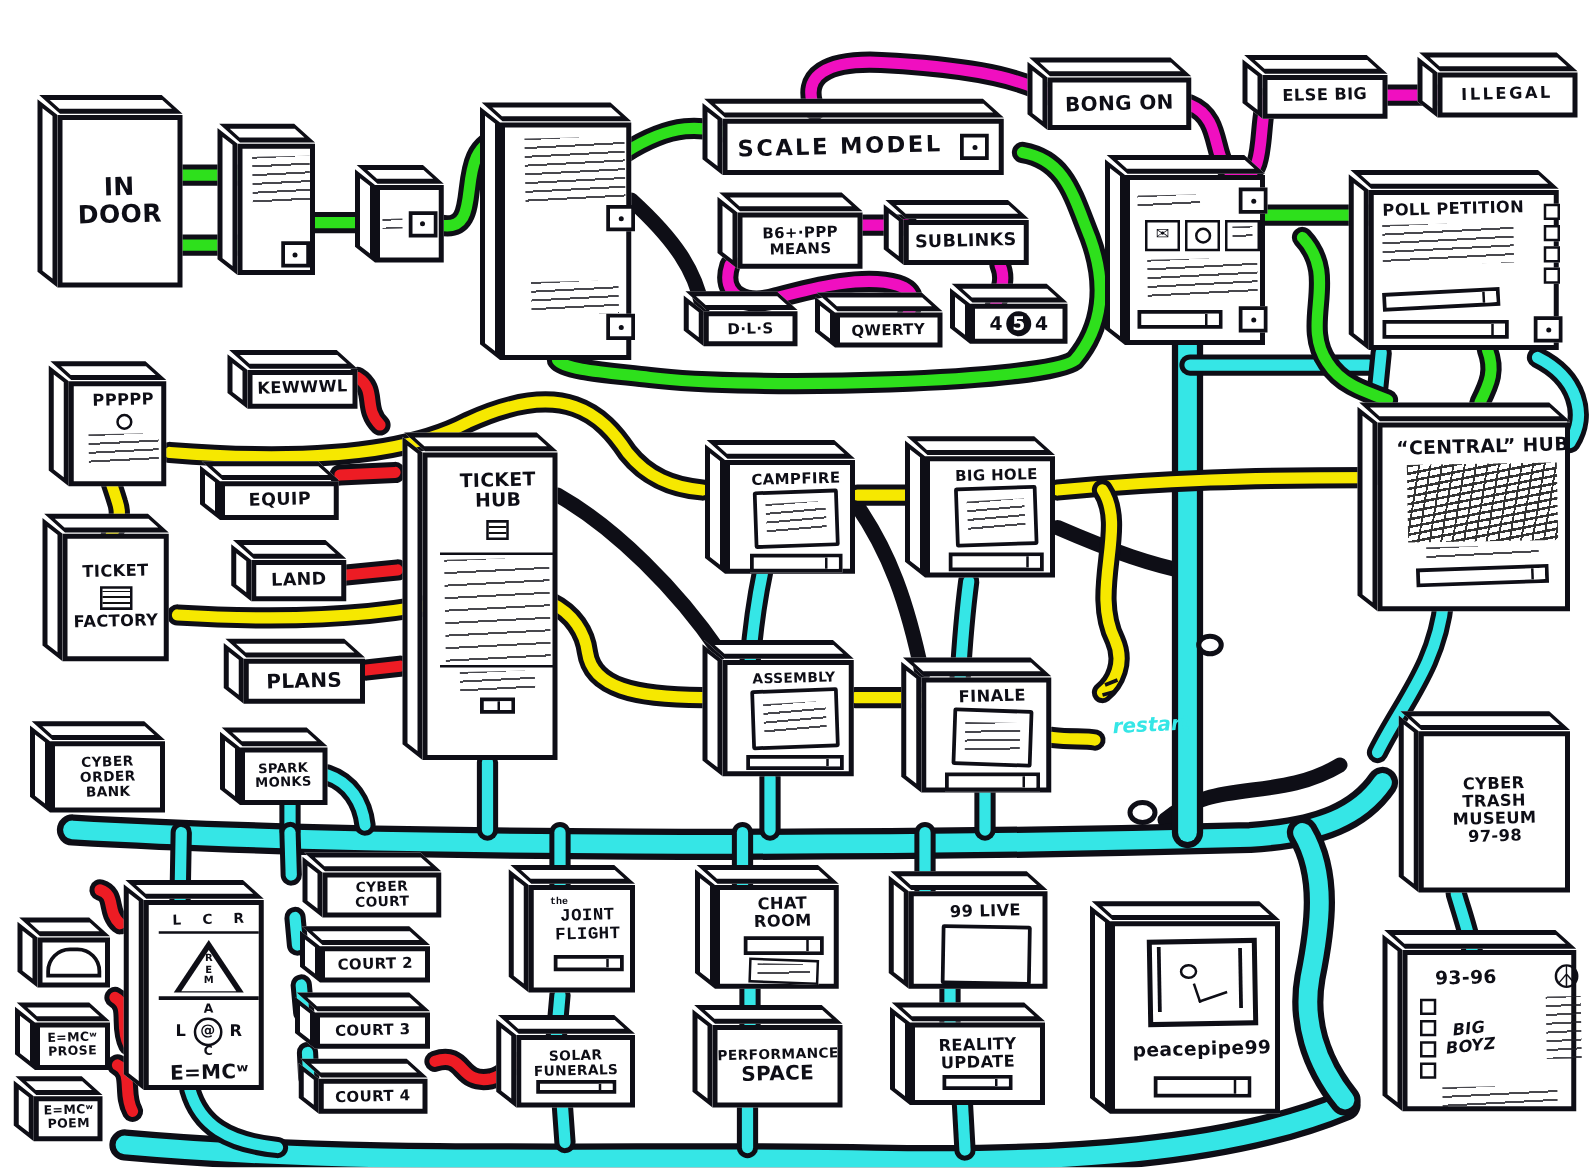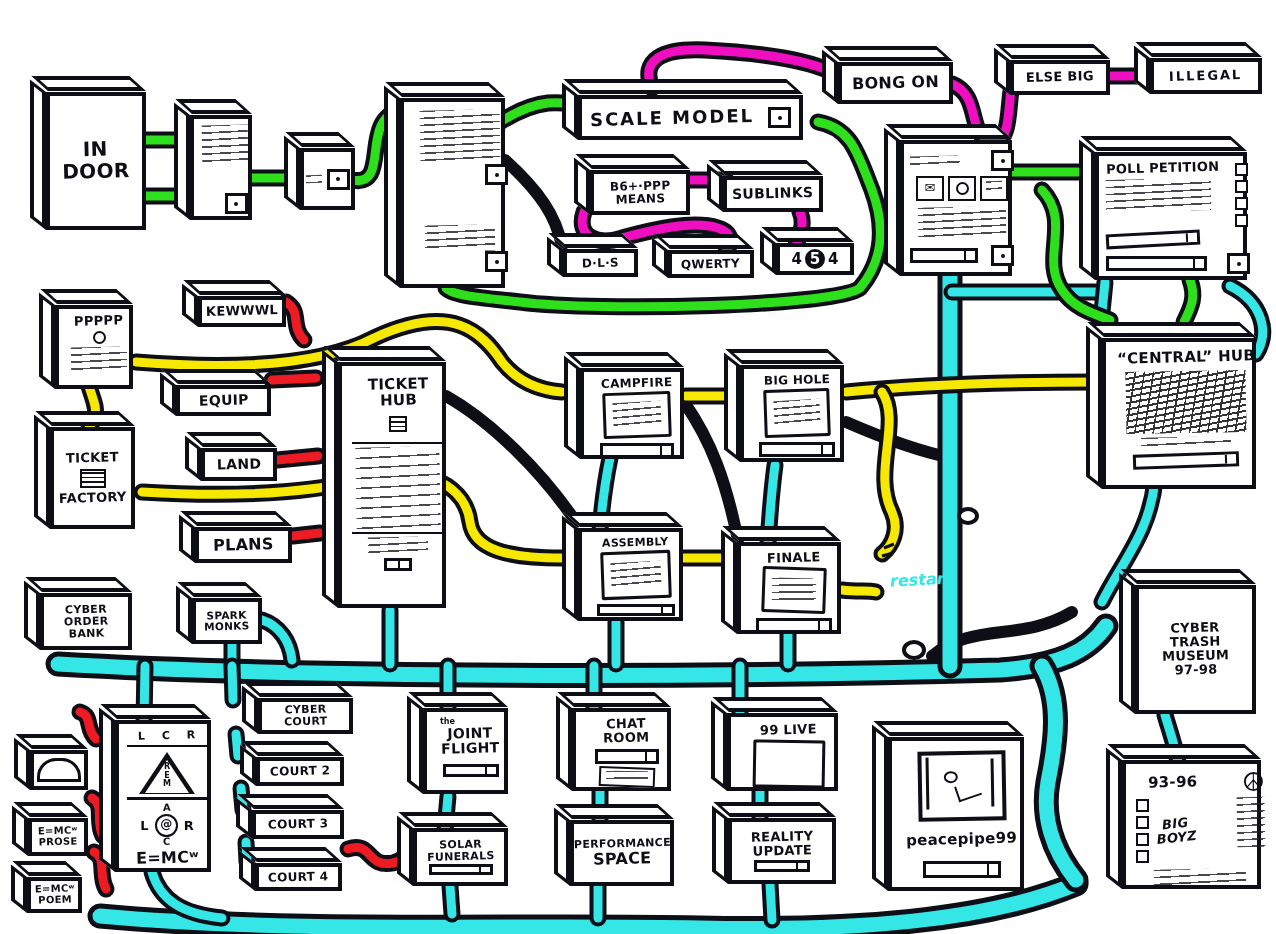--- a/index.html
+++ b/index.html
@@ -601,21 +601,21 @@
         <div class="lbl" style="font-size:12px">COURT 3</div>
       </div>
 </div>
 <div class="b" style="left:255px;top:863px;width:87px;height:28px;">
   <div class="inner ctr">
         <div class="lbl" style="font-size:12px">COURT 4</div>
       </div>
 </div>
 
 <div class="b" style="left:423px;top:708px;width:85px;height:86px;">
-  <div class="inner" style="padding:5px;">
+  <div class="inner" style="padding:5px;font-family:Liberation Mono, monospace;">
     <div style="font-size:8px;font-weight:700;align-self:flex-start;margin-left:8px;">the</div>
     <div class="lbl" style="font-size:14px">JOINT
 FLIGHT</div>
     <div class="slot" style="width:50px;height:7px;margin-top:8px;"></div>
   </div>
 </div>
 
 <div class="b" style="left:413px;top:828px;width:95px;height:58px;">
   <div class="inner ctr" style="gap:2px;">
     <div class="lbl" style="font-size:11px">SOLAR

